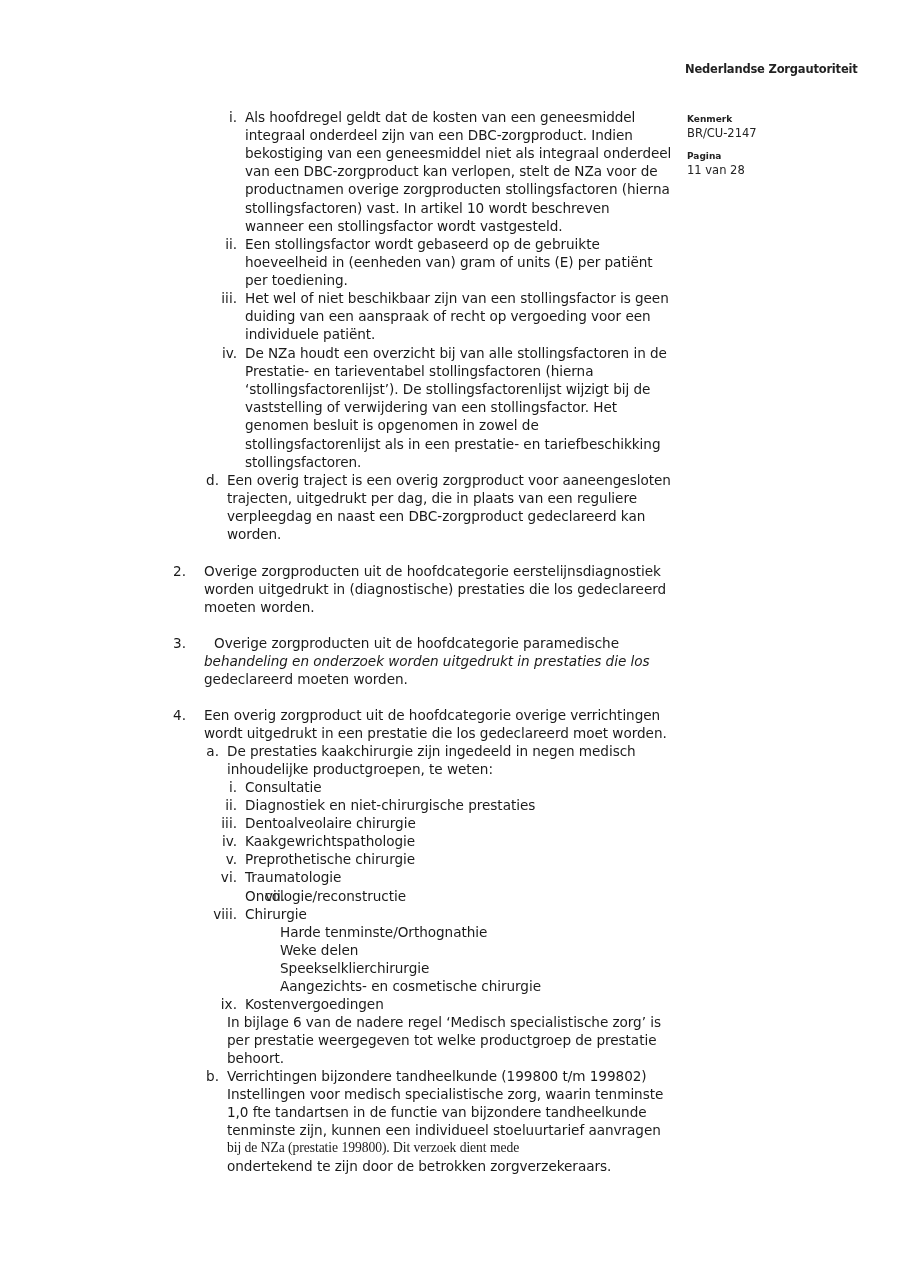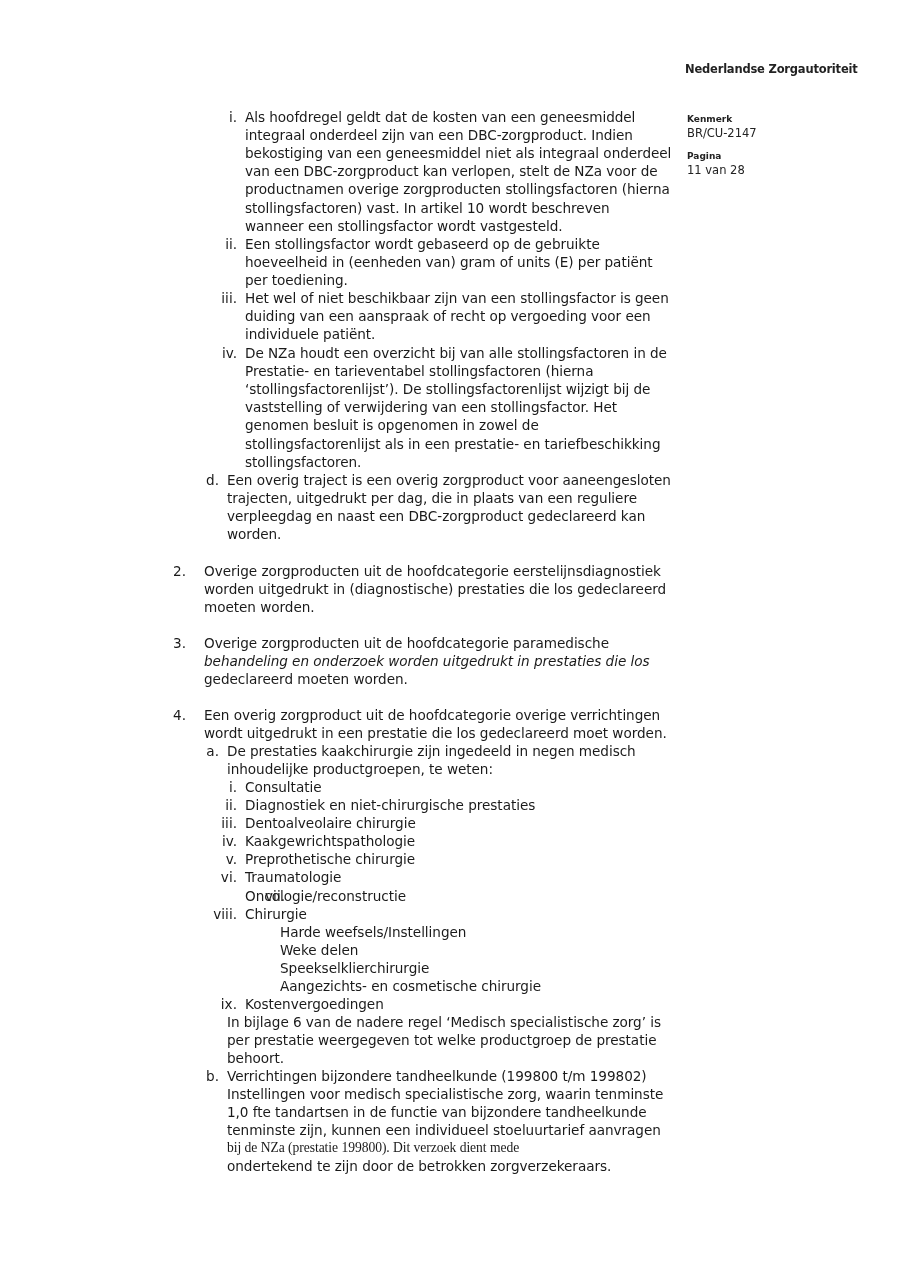--- a/index.html
+++ b/index.html
@@ -50,21 +50,21 @@
     <div class="num" style="left: 0px; top: 471px; width: 219px;">d.</div>
     <div class="line" style="left: 227px; top: 471px;">Een overig traject is een overig zorgproduct voor aaneengesloten</div>
     <div class="line" style="left: 227px; top: 489.1px;">trajecten, uitgedrukt per dag, die in plaats van een reguliere</div>
     <div class="line" style="left: 227px; top: 507.2px;">verpleegdag en naast een DBC-zorgproduct gedeclareerd kan</div>
     <div class="line" style="left: 227px; top: 525.3px;">worden.</div>
     <div class="num" style="left: 0px; top: 562px; width: 186px;">2.</div>
     <div class="line" style="left: 204px; top: 562px;">Overige zorgproducten uit de hoofdcategorie eerstelijnsdiagnostiek</div>
     <div class="line" style="left: 204px; top: 580.1px;">worden uitgedrukt in (diagnostische) prestaties die los gedeclareerd</div>
     <div class="line" style="left: 204px; top: 598.2px;">moeten worden.</div>
     <div class="num" style="left: 0px; top: 634px; width: 186px;">3.</div>
-    <div class="line" style="left: 204px; top: 634px;">Overige zorgproducten uit de hoofdcategorie paramedische</div>
+    <div class="line" style="left: 214px; top: 634px;">Overige zorgproducten uit de hoofdcategorie paramedische</div>
     <div class="line" style="left: 204px; top: 652.1px; font-style: italic;">behandeling en onderzoek worden uitgedrukt in prestaties die los</div>
     <div class="line" style="left: 204px; top: 670.2px;">gedeclareerd moeten worden.</div>
     <div class="num" style="left: 0px; top: 706px; width: 186px;">4.</div>
     <div class="line" style="left: 204px; top: 706px;">Een overig zorgproduct uit de hoofdcategorie overige verrichtingen</div>
     <div class="line" style="left: 204px; top: 724.1px;">wordt uitgedrukt in een prestatie die los gedeclareerd moet worden.</div>
     <div class="num" style="left: 0px; top: 742px; width: 219px;">a.</div>
     <div class="line" style="left: 227px; top: 742px;">De prestaties kaakchirurgie zijn ingedeeld in negen medisch</div>
     <div class="line" style="left: 227px; top: 760.1px;">inhoudelijke productgroepen, te weten:</div>
     <div class="num" style="left: 0px; top: 778px; width: 237px;">i.</div>
     <div class="line" style="left: 245px; top: 778px;">Consultatie</div>
@@ -77,21 +77,21 @@
     <div class="num" style="left: 0px; top: 850px; width: 237px;">v.</div>
     <div class="line" style="left: 245px; top: 850px;">Preprothetische chirurgie</div>
     <div class="num" style="left: 0px; top: 868px; width: 237px;">vi.</div>
     <div class="line" style="left: 245px; top: 868px;">Traumatologie</div>
     <div class="num" style="left: 0px; top: 887px; width: 237px; padding-left: 48px;">vii.</div>
     <div class="line" style="left: 245px; top: 887px;">Oncologie/reconstructie</div>
     <div class="num" style="left: 0px; top: 905px; width: 237px;">viii.</div>
     <div class="line" style="left: 245px; top: 905px;">Chirurgie</div>
     <div class="num" style="left: 0px; top: 995px; width: 237px;">ix.</div>
     <div class="line" style="left: 245px; top: 995px;">Kostenvergoedingen</div>
-    <div class="line" style="left: 280px; top: 923px;">Harde weefsels/Instellingen</div>
+    <div class="line" style="left: 280px; top: 923px;">Harde tenminste/Orthognathie</div>
     <div class="line" style="left: 280px; top: 941.1px;">Weke delen</div>
     <div class="line" style="left: 280px; top: 959.2px;">Speekselklierchirurgie</div>
     <div class="line" style="left: 280px; top: 977.3px;">Aangezichts- en cosmetische chirurgie</div>
     <div class="line" style="left: 227px; top: 1013px;">In bijlage 6 van de nadere regel ‘Medisch specialistische zorg’ is</div>
     <div class="line" style="left: 227px; top: 1031.1px;">per prestatie weergegeven tot welke productgroep de prestatie</div>
     <div class="line" style="left: 227px; top: 1049.2px;">behoort.</div>
     <div class="num" style="left: 0px; top: 1067px; width: 219px;">b.</div>
     <div class="line" style="left: 227px; top: 1067px;">Verrichtingen bijzondere tandheelkunde (199800 t/m 199802)</div>
     <div class="line" style="left: 227px; top: 1085px;">Instellingen voor medisch specialistische zorg, waarin tenminste</div>
     <div class="line" style="left: 227px; top: 1103.1px;">1,0 fte tandartsen in de functie van bijzondere tandheelkunde</div>

